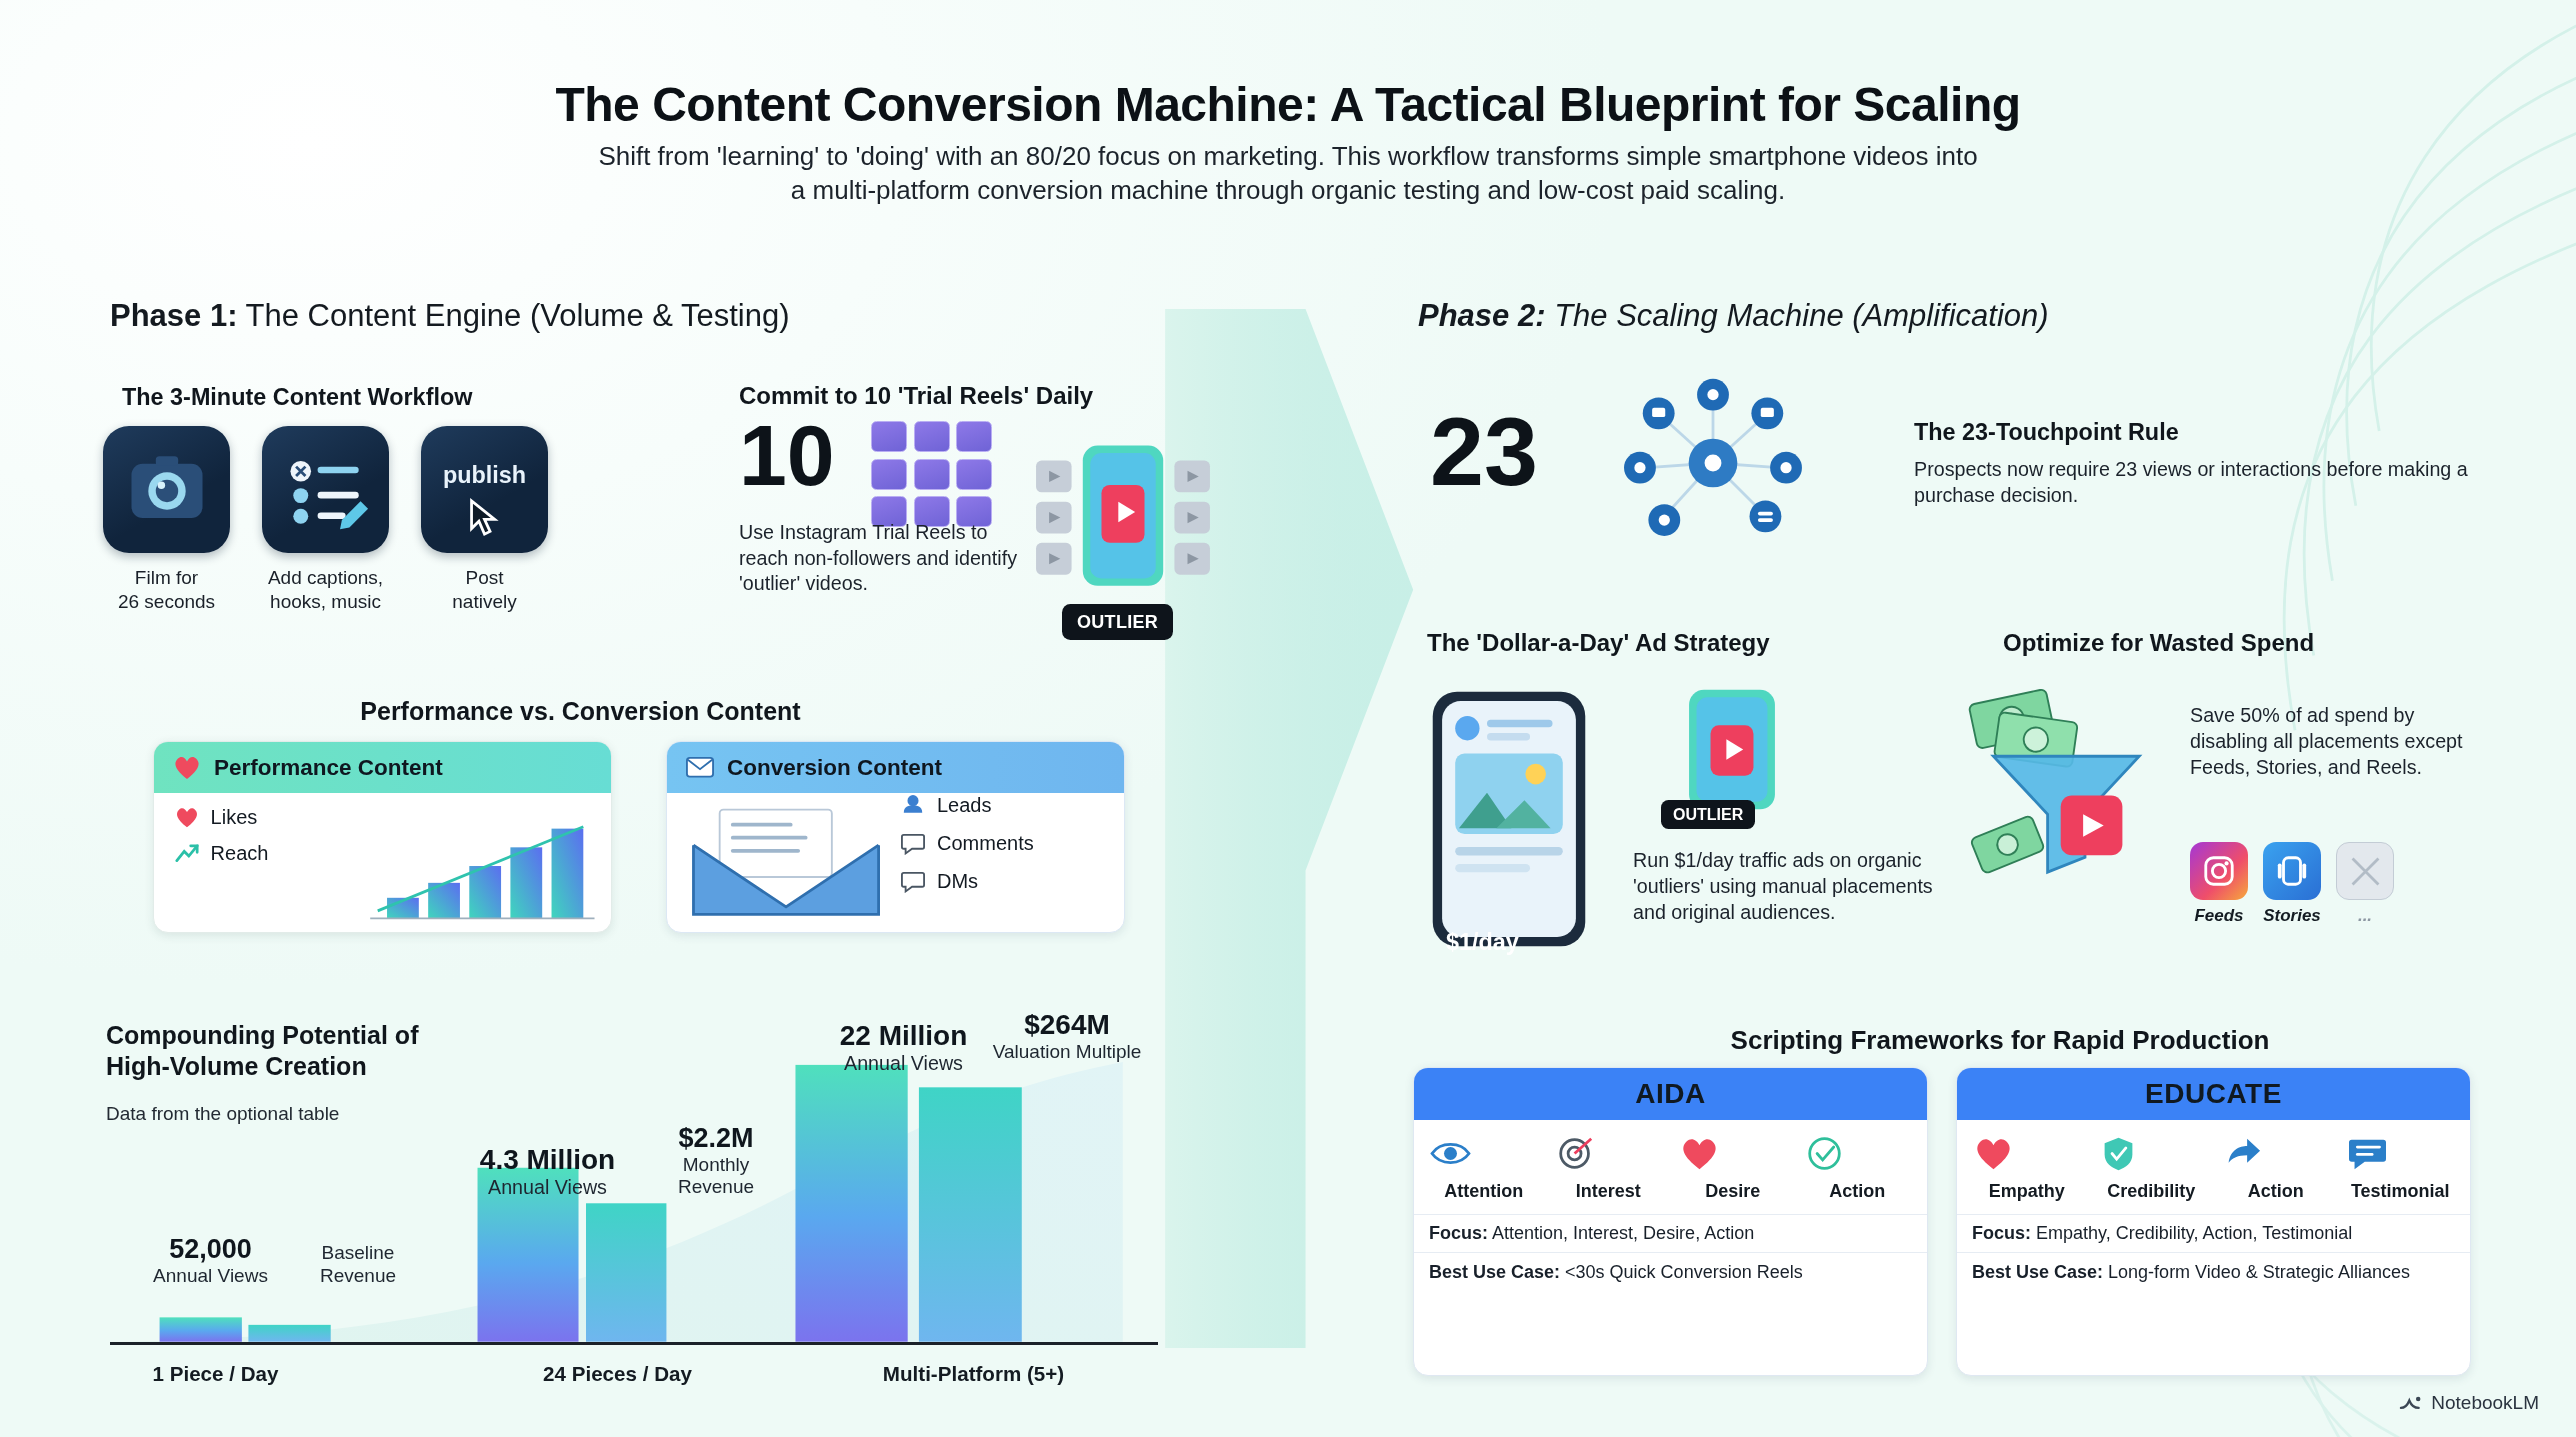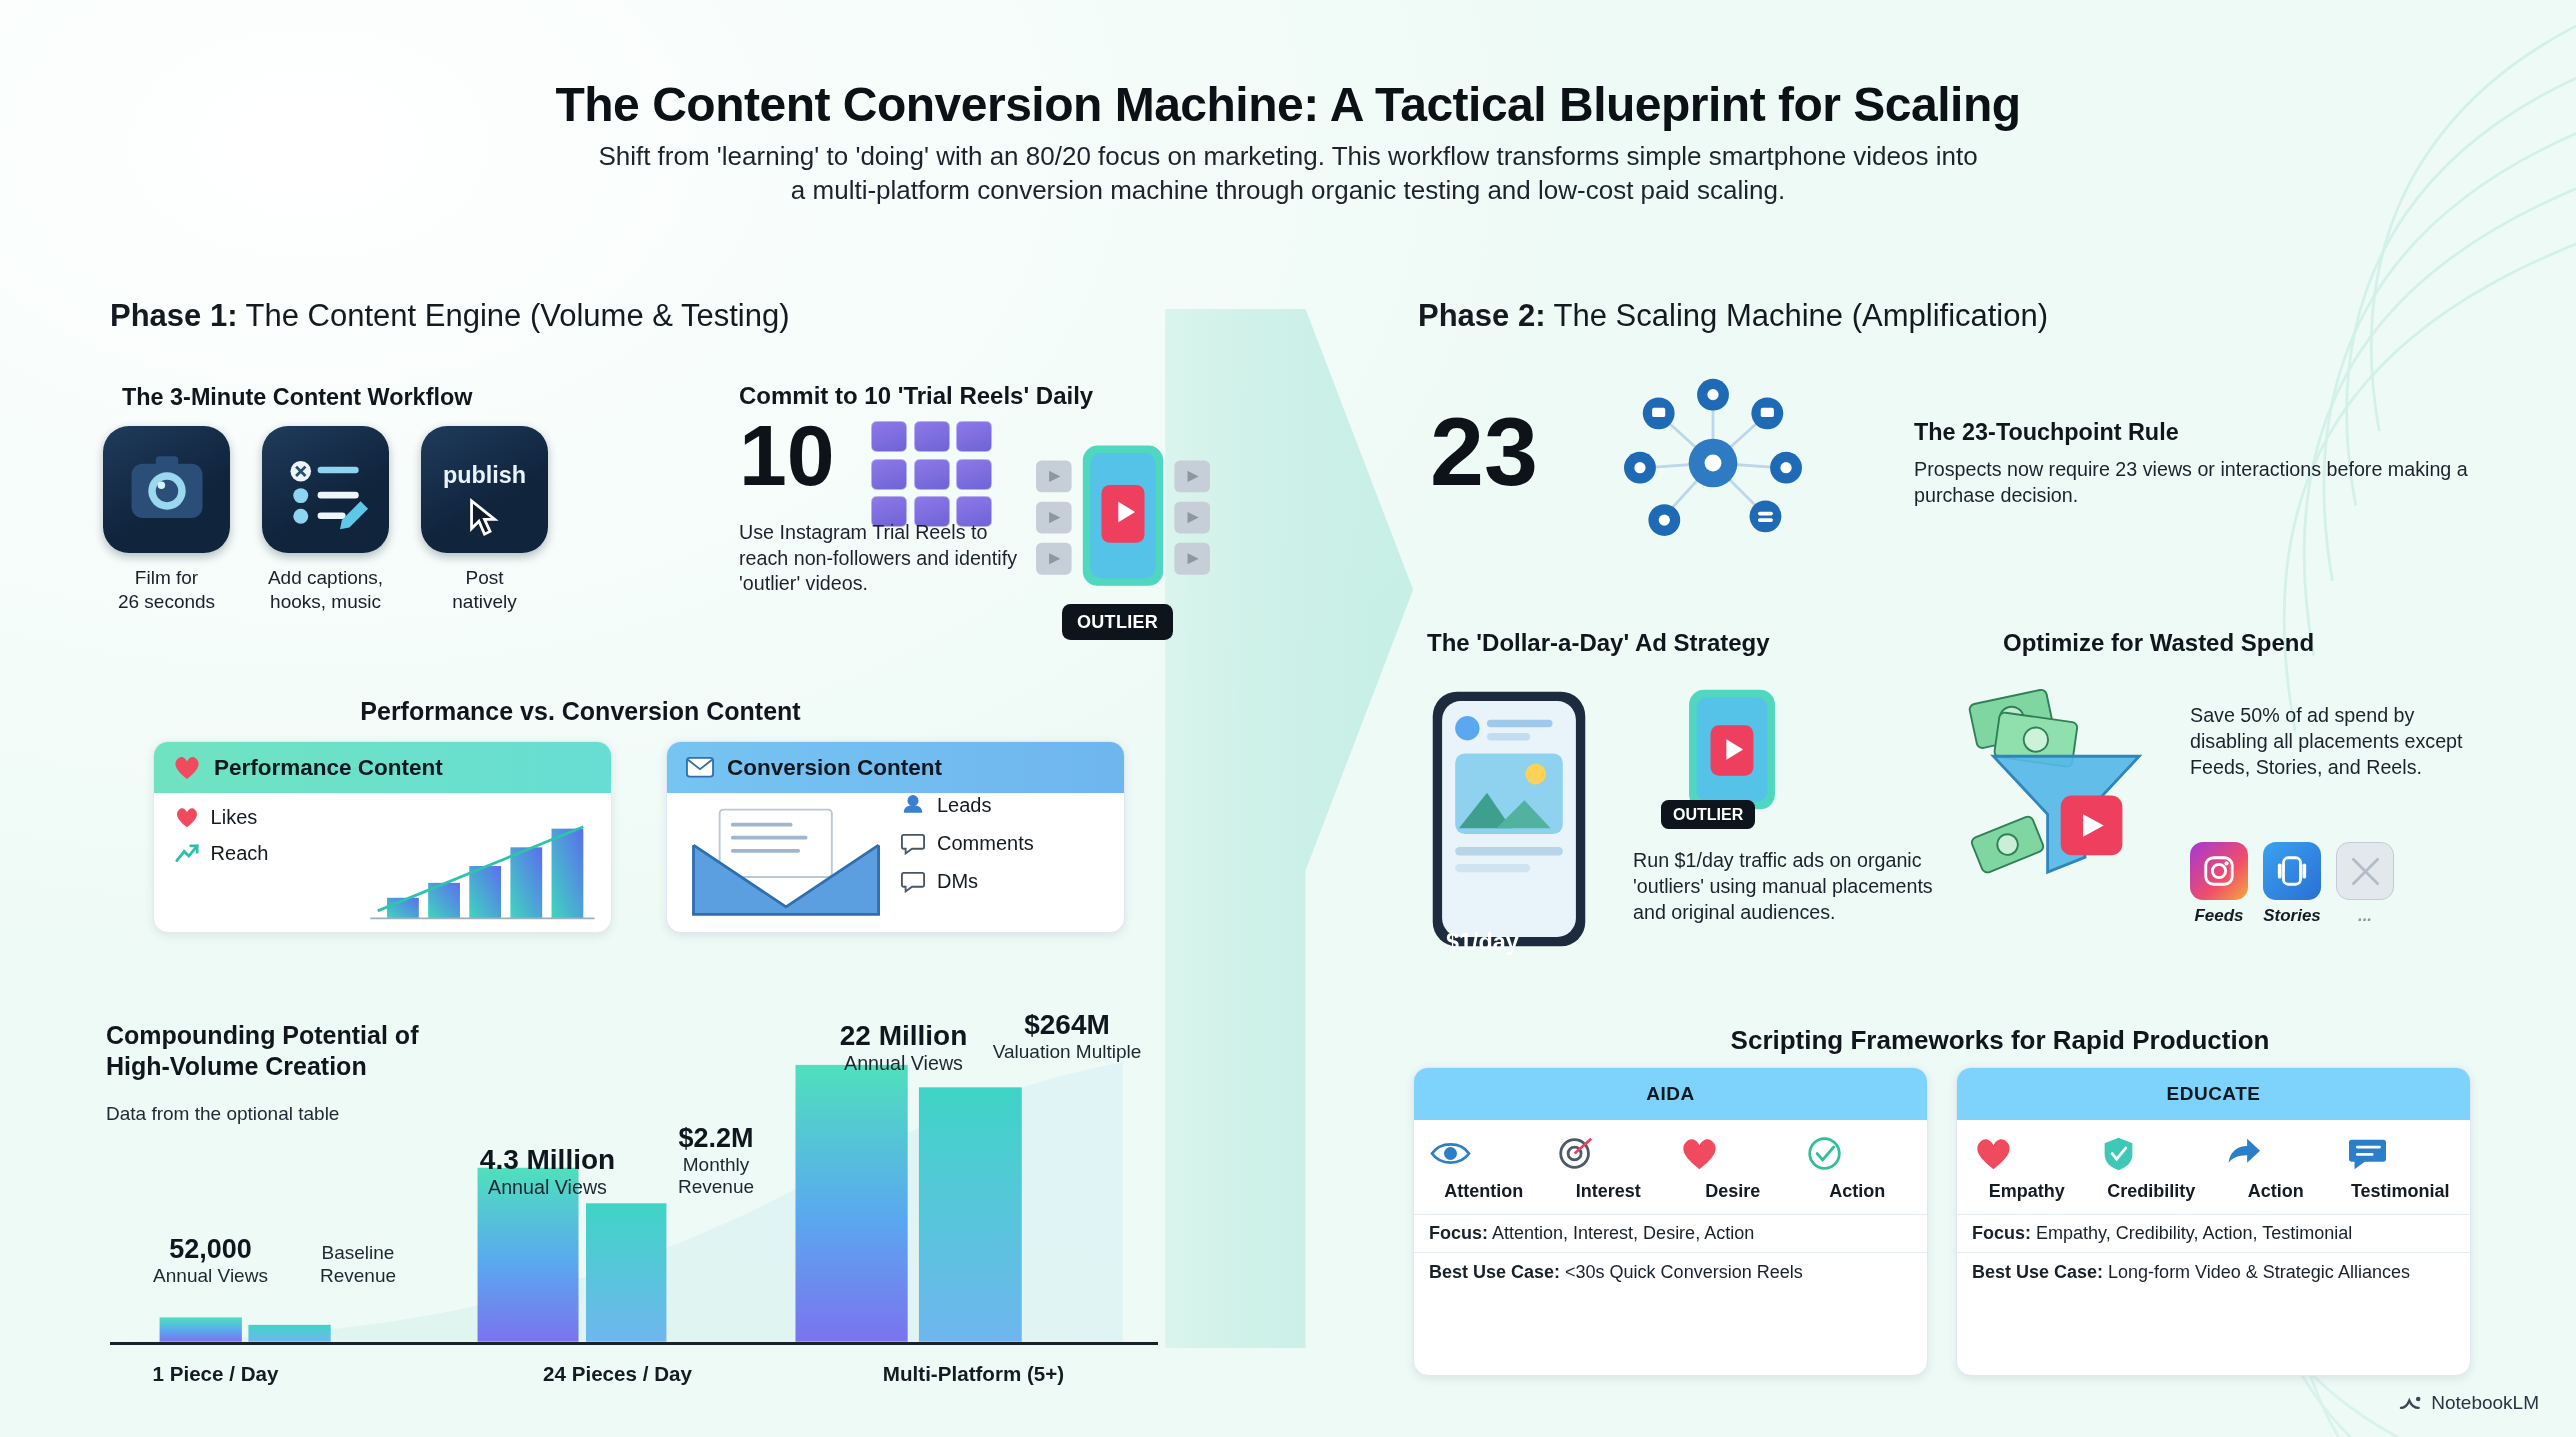--- a/index.html
+++ b/index.html
@@ -37,21 +37,21 @@
     width: 2059px; text-align:center;
     font-size:26px; color:#1c232b; line-height:1.32;
   }
 
   .phase-head { position:absolute; font-size:31px; color:#141a20; }
   .phase-head b { font-weight:bold; }
   .phase-head span { font-weight:normal; }
 
   
   #p1 { position:absolute; left:110px; top:298px; }
-  #p2 { position:absolute; left:1418px; top:298px; }
+  #p2 { position:absolute; left:1418px; top:298px;font-style:italic; }
 
   .wf-title { position:absolute; left:122px; top:384px; font-size:23.4px; font-weight:bold; color:#10161c;}
   .wf { position:absolute; left:103px; top:426px; display:flex; gap:32px;}
   .wf-item { width:127px; text-align:center; }
   .wf-card {
     width:127px; height:127px; border-radius:26px;
     background:linear-gradient(150deg,#1f3b5c,#10243c 60%);
     box-shadow:0 3.7px 9.4px rgba(12,30,50,.28);
     display:flex; align-items:center; justify-content:center;
     position:relative; overflow:hidden;
@@ -118,21 +118,21 @@
   .pl-cap { margin-top:5.6px; font-size:17px; font-weight:bold; color:#141b22;}
 
   .script-title { position:absolute; left:1462px; top:1025px; width:1076px; text-align:center; font-size:26px; font-weight:bold; color:#10161c;}
   .frame {
     position:absolute; top:1067px; width:515px; height:309px;
     background:#fff; border-radius:15px; border:0.9px solid #dfe8f2;
     box-shadow:0 2.8px 9.4px rgba(25,50,80,.10); overflow:hidden;
   }
   #aida { left:1413px; }
   #educate { left:1956px; }
-  .frame-hd { height:52px; background:#7dd3fc; display:flex; align-items:center; justify-content:center; font-size:19px; font-weight:bold; color:#101921; letter-spacing:0.5px;}
+  .frame-hd { height:52px; background:#3b82f6; display:flex; align-items:center; justify-content:center; font-size:28px; font-weight:bold; color:#101921; letter-spacing:0.5px;}
   .frame-icons { display:flex; justify-content:space-around; padding:15px 7.5px 5.6px;}
   .fi { width:109px; text-align:center;}
   .fi-cap { margin-top:9.4px; font-size:18px; font-weight:bold; color:#141b22;}
   .frame-row { border-top:0.9px solid #e6ecf3; padding:8.4px 15px; font-size:18px; color:#18202a;}
   .frame-row b { font-weight:bold; }
 
   .nblm { position:absolute; right:37px; bottom:24px; display:flex; align-items:center; gap:9.4px; color:#2b3440; font-size:19px;}
   svg { display:block; }
 </style>
 </head>

